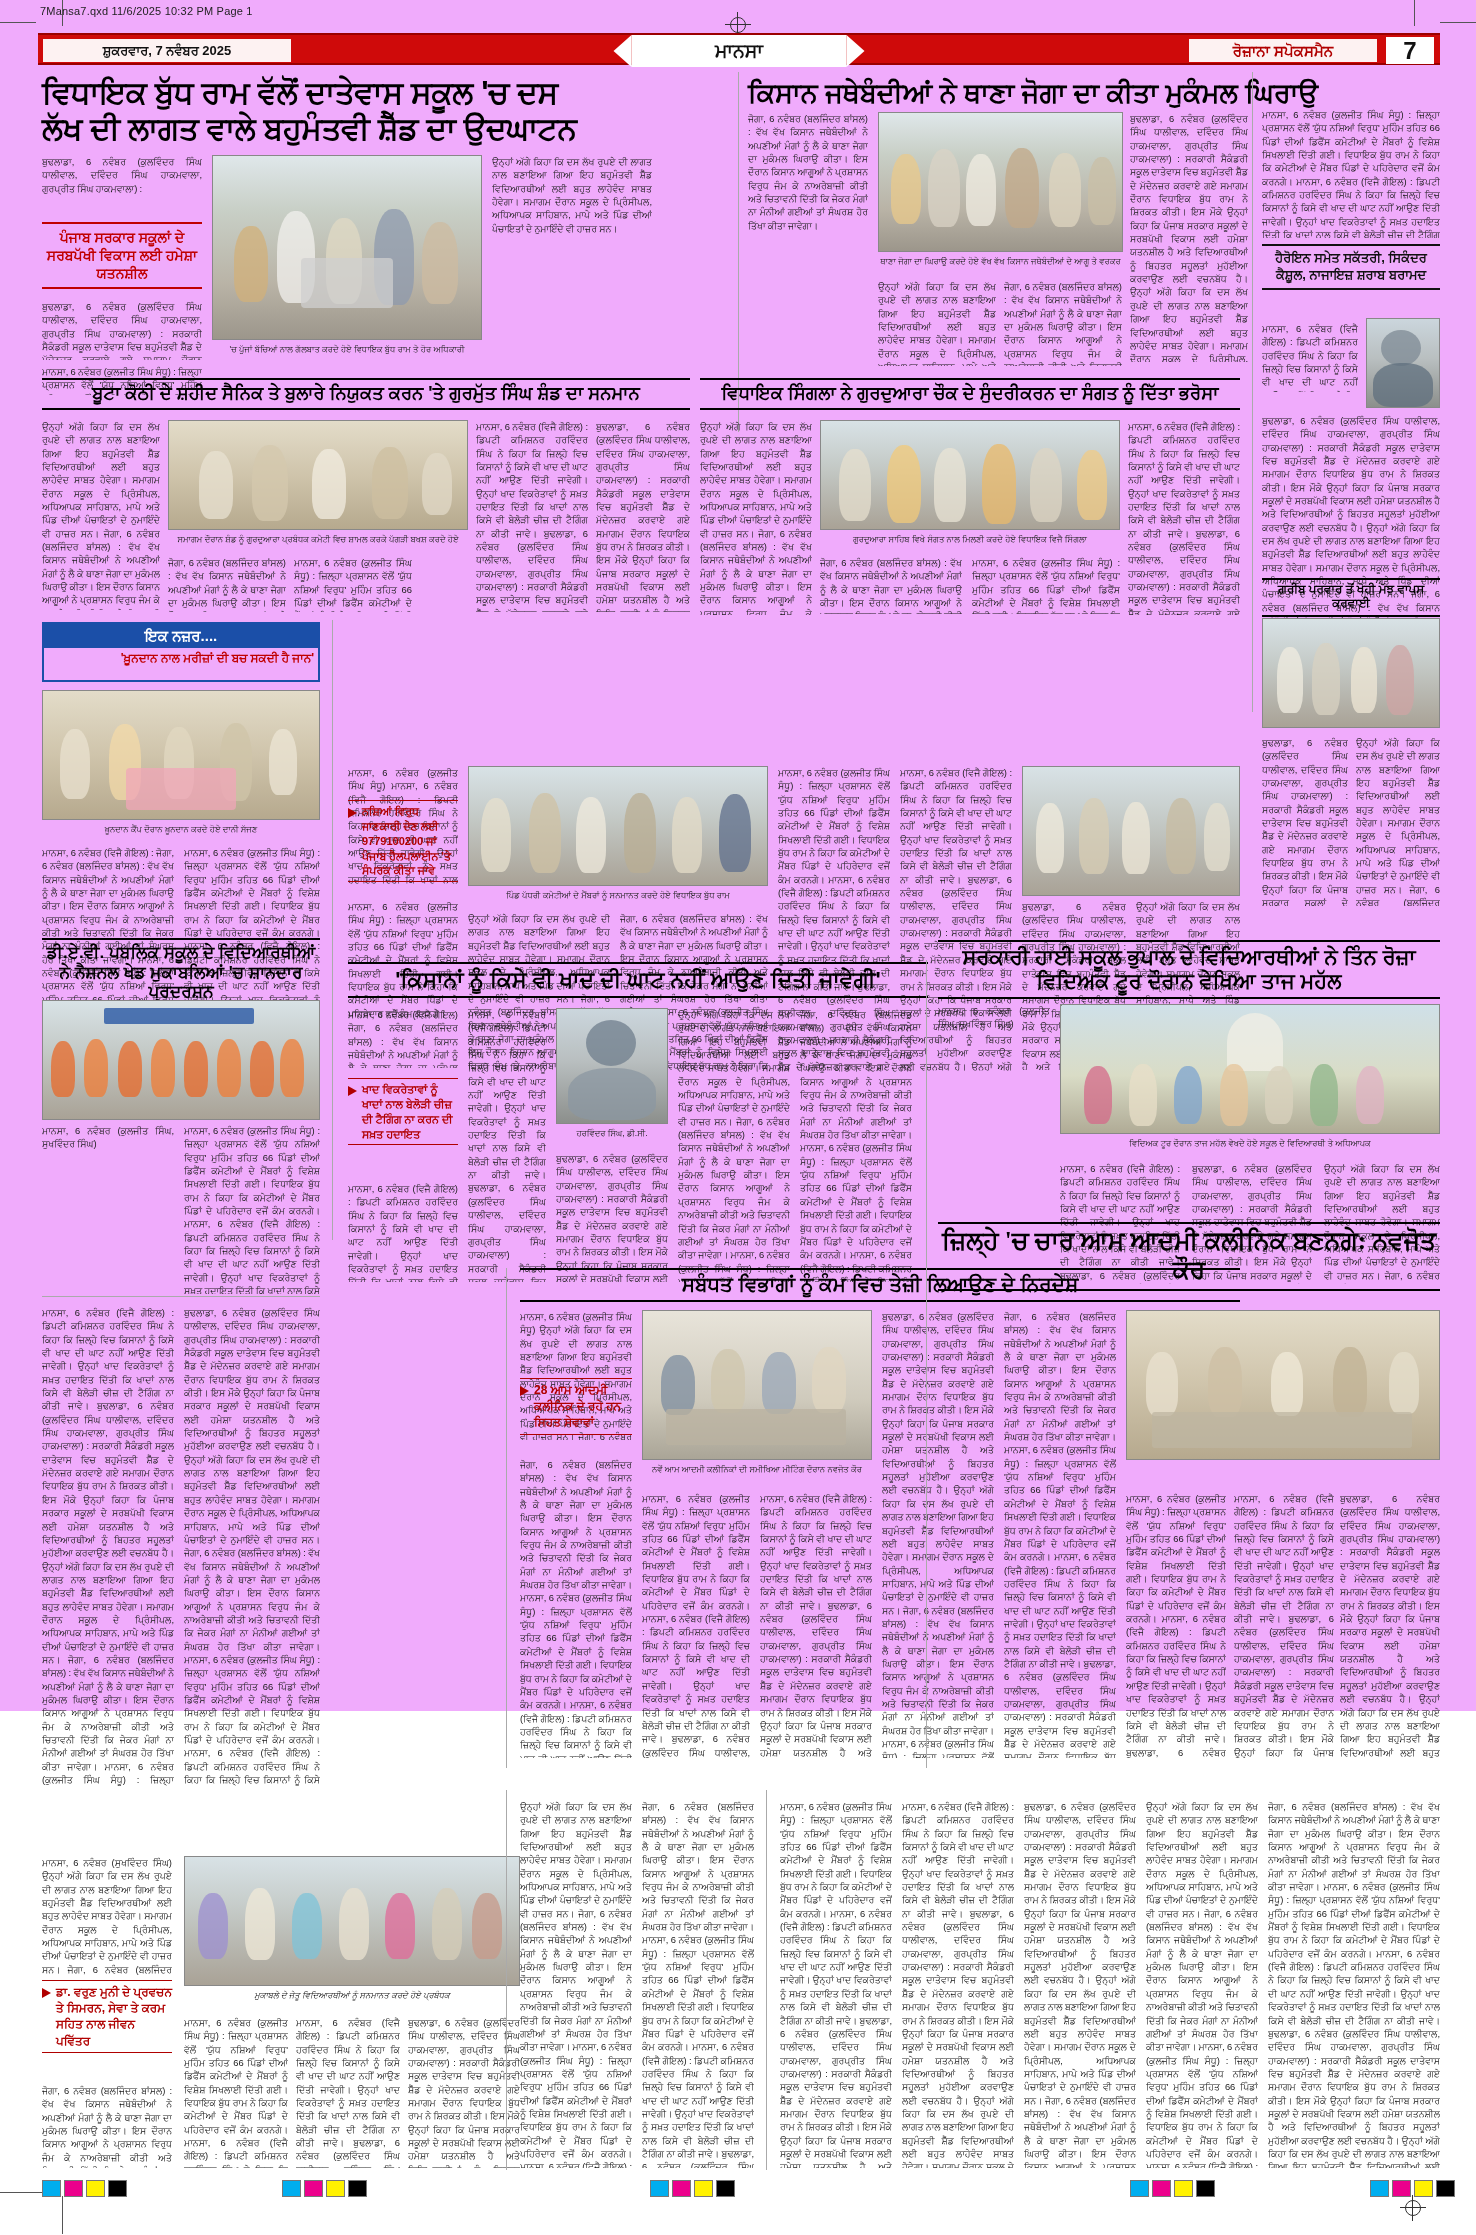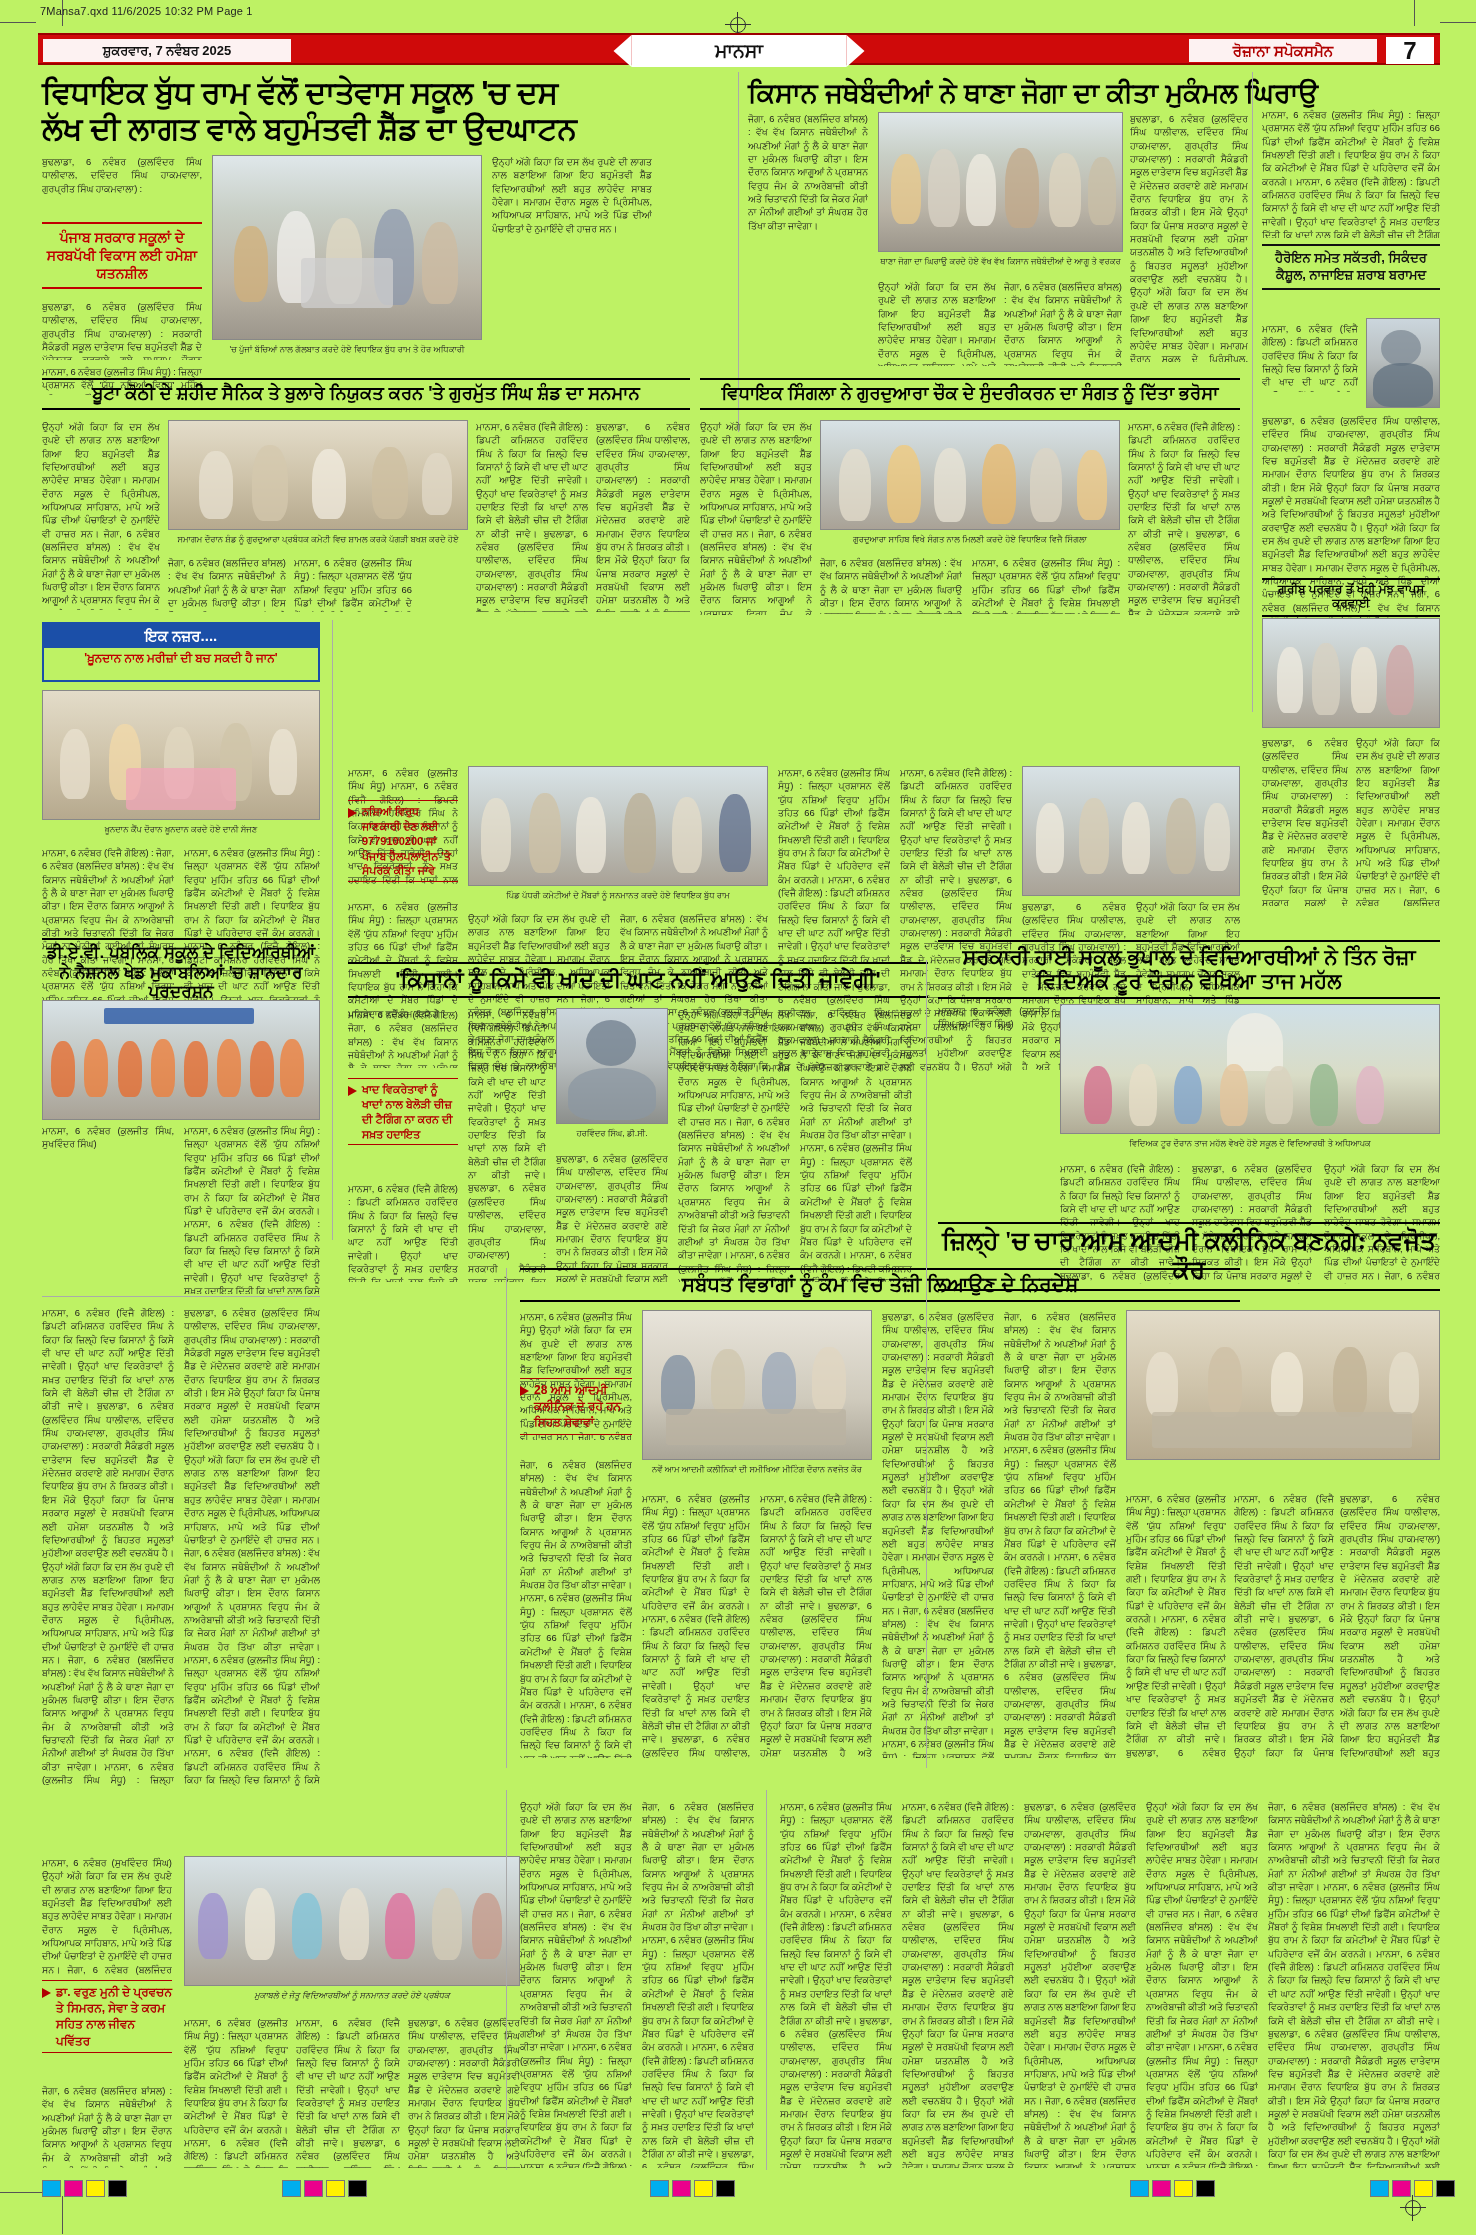--- a/index.html
+++ b/index.html
@@ -2,21 +2,21 @@
 <html><head>
 <meta charset="utf-8">
 <style>
   * { box-sizing: border-box; margin: 0; padding: 0; }
   html, body {
     width: 1476px; height: 2235px;
     background: #ffffff;
     font-family: "Liberation Sans", sans-serif;
     overflow: hidden;
   }
-  .page { position: relative; width: 1476px; height: 2235px; background:#bef264; }
+  .page { position: relative; width: 1476px; height: 1711px; background:#f0abfc; }
 
   
   .slug {
     position:absolute; left:40px; top:5px;
     font-size:11px; color:#222; letter-spacing:.2px;
     font-family:"Liberation Sans", sans-serif;
     white-space:nowrap;
   }
   .regmark {
     position:absolute; width:26px; height:26px;
@@ -120,21 +120,21 @@
 
   
   .box{
     position:absolute; border:2px solid #1b4fa8;
   }
   .box-title{
     background:#1b4fa8; color:#fff; font-size:15px; font-weight:bold;
     text-align:center; padding:3px 0;
   }
   .box-sub{
-    color:#c00000; font-size:12px; font-weight:bold; text-align:center;
+    color:#c00000; font-size:12px; font-weight:bold; text-align:right;
     padding:3px 4px; line-height:1.25;
   }
 
   .vrule{ position:absolute; width:1px; background:#aaa; }
   .hrule{ position:absolute; height:1px; background:#aaa; }
 
   
   .redbul{
     position:absolute; font-size:12px; font-weight:bold; color:#b00000;
     line-height:1.35; padding-left:14px;

